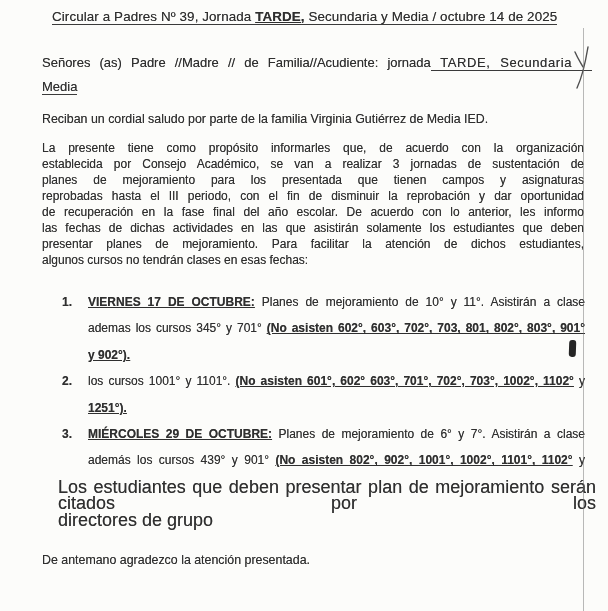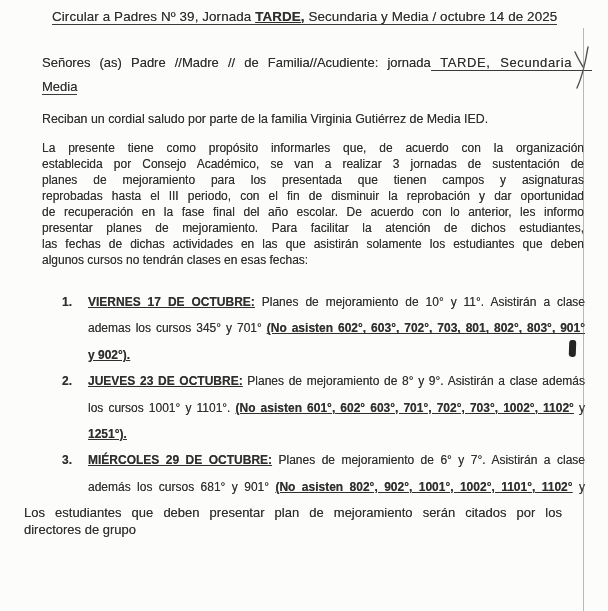--- a/index.html
+++ b/index.html
@@ -59,23 +59,23 @@
     line-height: 26.4px;
     flex: 0 0 26px;
   }
   .itext {
     width: 497px;
     font-size: 12px;
     line-height: 26.4px;
   }
 
   .closing {
-    margin: 5px 0 0 24px;
+    margin: 5px 0 0 58px;
     width: 538px;
-    font-size: 13px;
+    font-size: 18px;
     line-height: 16.5px;
   }
 
   .farewell {
     margin: 24px 0 0 42px;
     width: 538px;
     font-size: 12.4px;
     line-height: 17px;
   }
 
@@ -112,60 +112,60 @@
   </div>
 
   <div class="greeting">Reciban un cordial saludo por parte de la familia Virginia Gutiérrez de Media IED.</div>
 
   <div class="bodyp">
     <div class="jlast">La presente tiene como propósito informarles que, de acuerdo con la organización</div>
     <div class="jlast">establecida por Consejo Académico, se van a realizar 3 jornadas de sustentación de</div>
     <div class="jlast">planes de mejoramiento para los presentada que tienen campos y asignaturas</div>
     <div class="jlast">reprobadas hasta el III periodo, con el fin de disminuir la reprobación y dar oportunidad</div>
     <div class="jlast">de recuperación en la fase final del año escolar. De acuerdo con lo anterior, les informo</div>
+    <div class="jlast">las fechas de dichas actividades en las que asistirán solamente los estudiantes que deben</div>
     <div class="jlast">presentar planes de mejoramiento. Para facilitar la atención de dichos estudiantes,</div>
-    <div class="jlast">las fechas de dichas actividades en las que asistirán solamente los estudiantes que deben</div>
     <div class="lleft">algunos cursos no tendrán clases en esas fechas:</div>
   </div>
 
   <div class="list">
 
     <div class="item">
       <span class="num">1.</span>
       <div class="itext">
         <div class="jlast"><b>VIERNES 17 DE OCTUBRE:</b><span> Planes de mejoramiento de 10° y 11°. Asistirán a clase</span></div>
         <div class="jlast"><span>ademas los cursos 345° y 701° </span><b>(No asisten 602°, 603°, 702°, 703, 801, 802°, 803°, 901°</b><span></span></div>
         <div class="lleft"><b>y 902°).</b></div>
       </div>
     </div>
 
     <div class="item">
       <span class="num">2.</span>
       <div class="itext">
-        <div class="jlast"><b>JUEVES 23 DE OCTUBRE:</b><span> Planes de mejoramiento de 8° y 9°. Asistirán a clase además</span></div>
         <div class="jlast"><span>los cursos 1001° y 1101°. </span><b>(No asisten 601°, 602° 603°, 701°, 702°, 703°, 1002°, 1102°</b><span> y</span></div>
         <div class="lleft"><b>1251°).</b></div>
       </div>
     </div>
 
     <div class="item">
       <span class="num">3.</span>
       <div class="itext">
         <div class="jlast"><b>MIÉRCOLES 29 DE OCTUBRE:</b><span> Planes de mejoramiento de 6° y 7°. Asistirán a clase</span></div>
-        <div class="jlast"><span>además los cursos 681° y 901° </span><b>(No asisten 802°, 902°, 1001°, 1002°, 1101°, 1102°</b><span> y</span></div>
+        <div class="jlast"><span>además los cursos 439° y 901° </span><b>(No asisten 802°, 902°, 1001°, 1002°, 1101°, 1102°</b><span> y</span></div>
       </div>
     </div>
 
   </div>
 
   <div class="closing">
     <div class="jlast">Los estudiantes que deben presentar plan de mejoramiento serán citados por los</div>
     <div class="lleft">directores de grupo</div>
   </div>
 
+  <div class="farewell">De antemano agradezco la atención presentada.</div>
 
   <div class="underline-ext"></div>
   <svg class="edge-y" width="22" height="46" viewBox="0 0 22 46">
     <path d="M4 7 C7 14, 10 18, 12 22" stroke="#4f4f4f" stroke-width="1.4" fill="none" stroke-linecap="round"></path>
     <path d="M17 2 C15 14, 12 30, 6 43" stroke="#4f4f4f" stroke-width="1.4" fill="none" stroke-linecap="round"></path>
   </svg>
   <div class="scan-line"></div>
   <div class="ink-blob"></div>
 
 </div>

